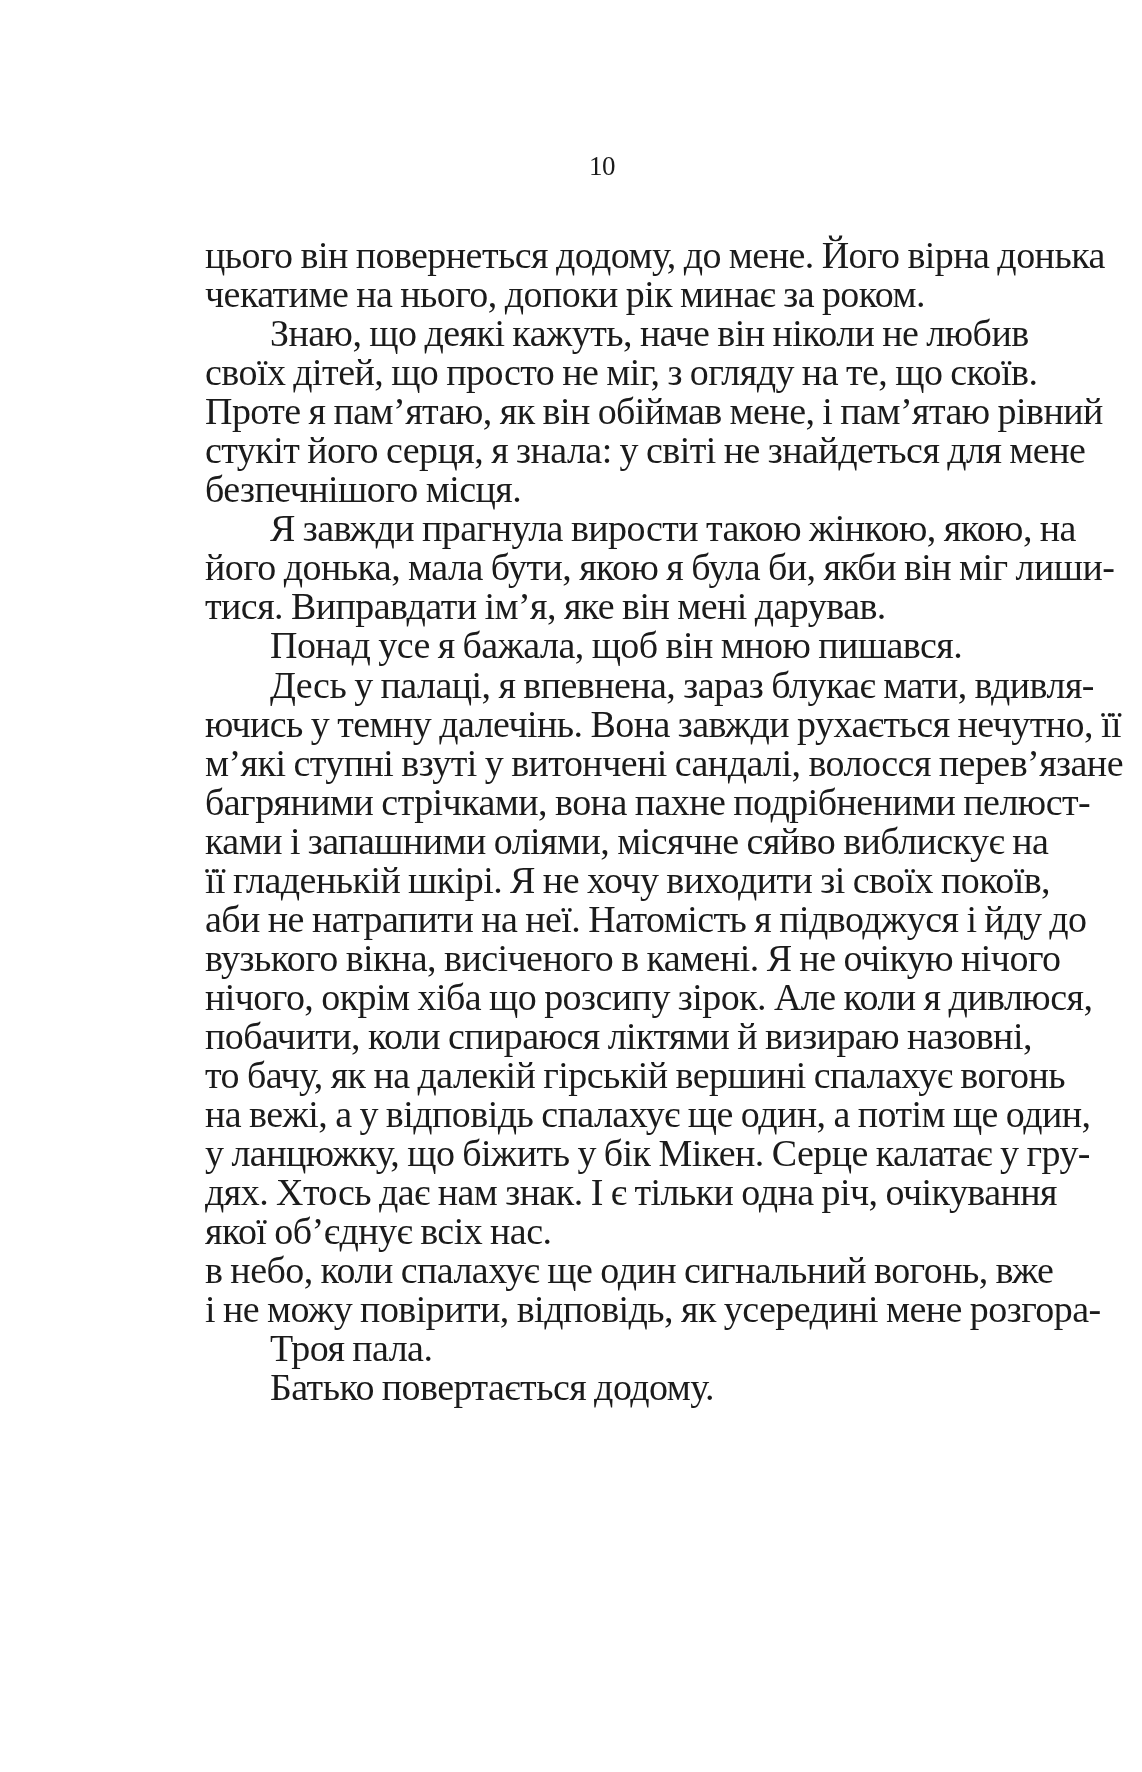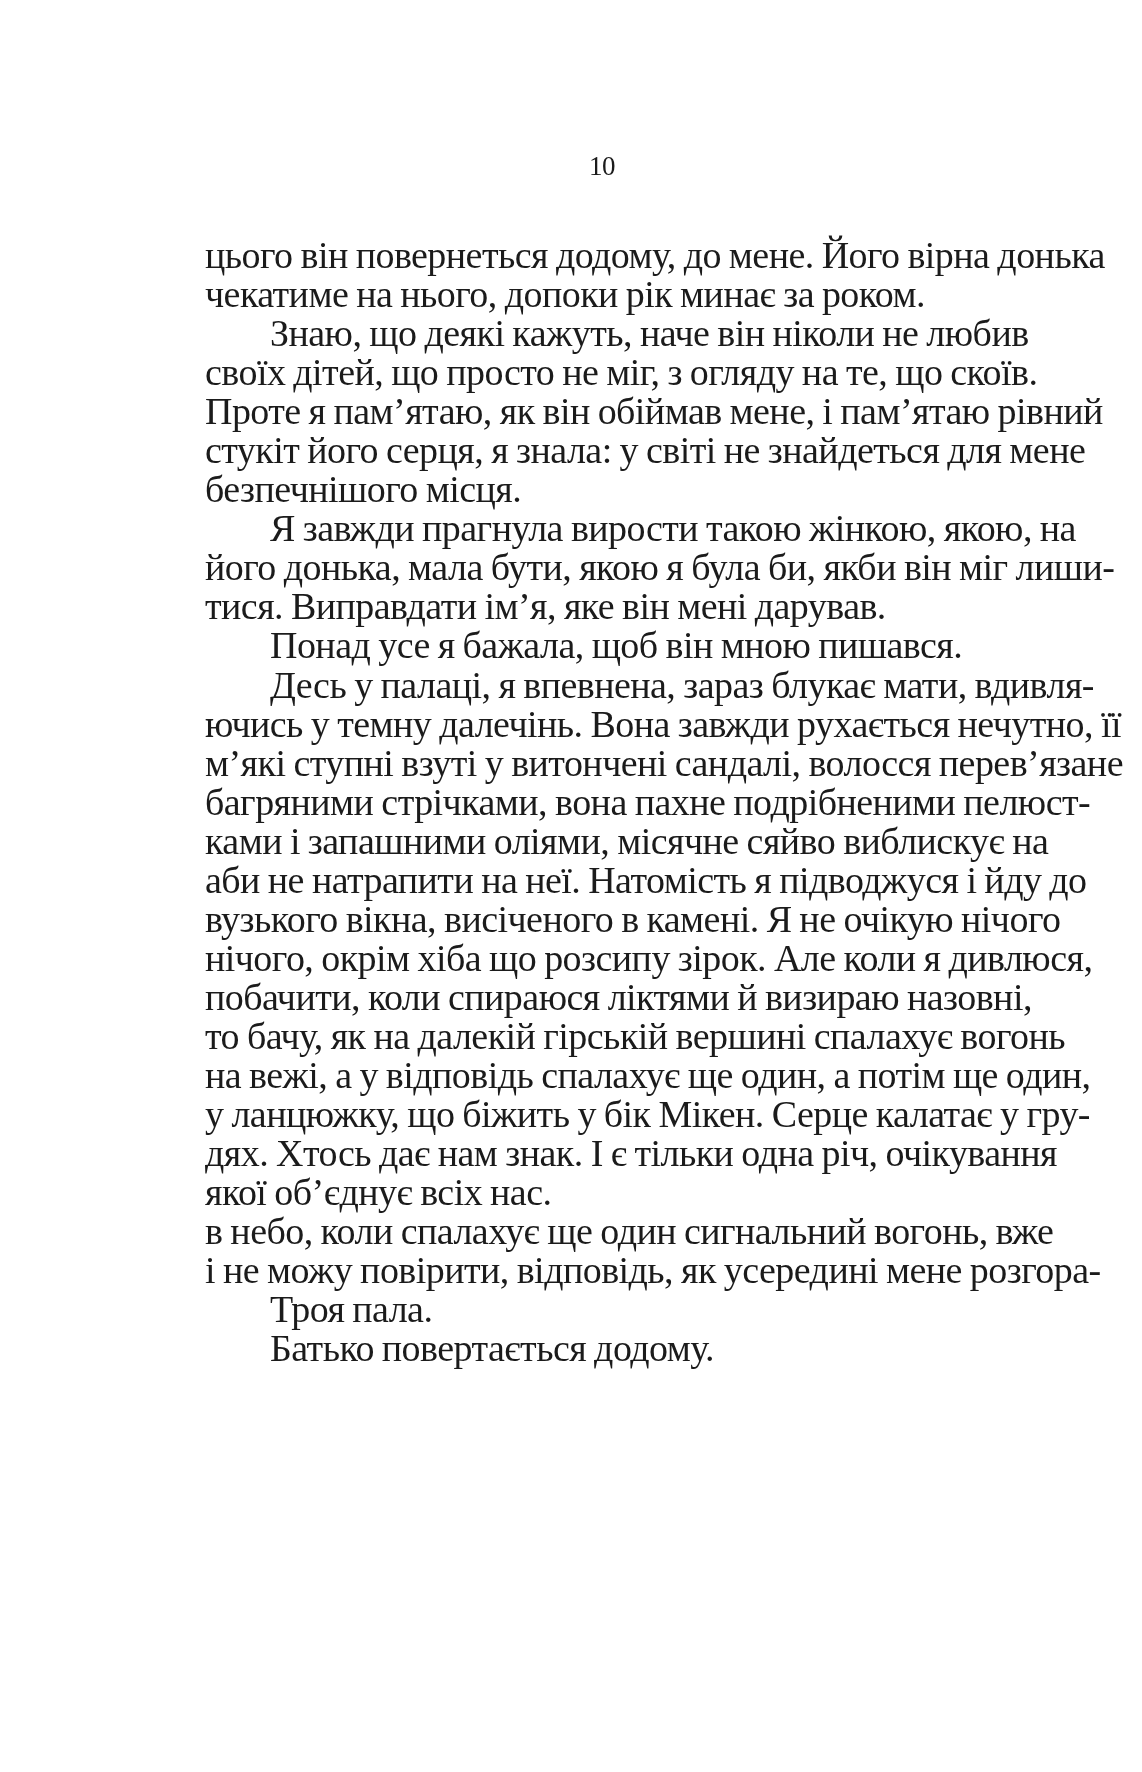--- a/index.html
+++ b/index.html
@@ -67,20 +67,21 @@
     <div class="line last">безпечнішого місця.</div>
     <div class="line indent">Я завжди прагнула вирости такою жінкою, якою, на</div>
     <div class="line">його донька, мала бути, якою я була би, якби він міг лиши-</div>
     <div class="line last">тися. Виправдати ім’я, яке він мені дарував.</div>
     <div class="line indent last">Понад усе я бажала, щоб він мною пишався.</div>
     <div class="line indent">Десь у палаці, я впевнена, зараз блукає мати, вдивля-</div>
     <div class="line">ючись у темну далечінь. Вона завжди рухається нечутно, її</div>
     <div class="line">м’які ступні взуті у витончені сандалі, волосся перев’язане</div>
     <div class="line">багряними стрічками, вона пахне подрібненими пелюст-</div>
     <div class="line">ками і запашними оліями, місячне сяйво виблискує на</div>
+    <div class="line">її гладенькій шкірі. Я не хочу виходити зі своїх покоїв,</div>
     <div class="line">аби не натрапити на неї. Натомість я підводжуся і йду до</div>
     <div class="line">вузького вікна, висіченого в камені. Я не очікую нічого</div>
     <div class="line">нічого, окрім хіба що розсипу зірок. Але коли я дивлюся,</div>
     <div class="line">побачити, коли спираюся ліктями й визираю назовні,</div>
     <div class="line">то бачу, як на далекій гірській вершині спалахує вогонь</div>
     <div class="line">на вежі, а у відповідь спалахує ще один, а потім ще один,</div>
     <div class="line">у ланцюжку, що біжить у бік Мікен. Серце калатає у гру-</div>
     <div class="line">дях. Хтось дає нам знак. І є тільки одна річ, очікування</div>
     <div class="line last">якої об’єднує всіх нас.</div>
     <div class="line">в небо, коли спалахує ще один сигнальний вогонь, вже</div>

